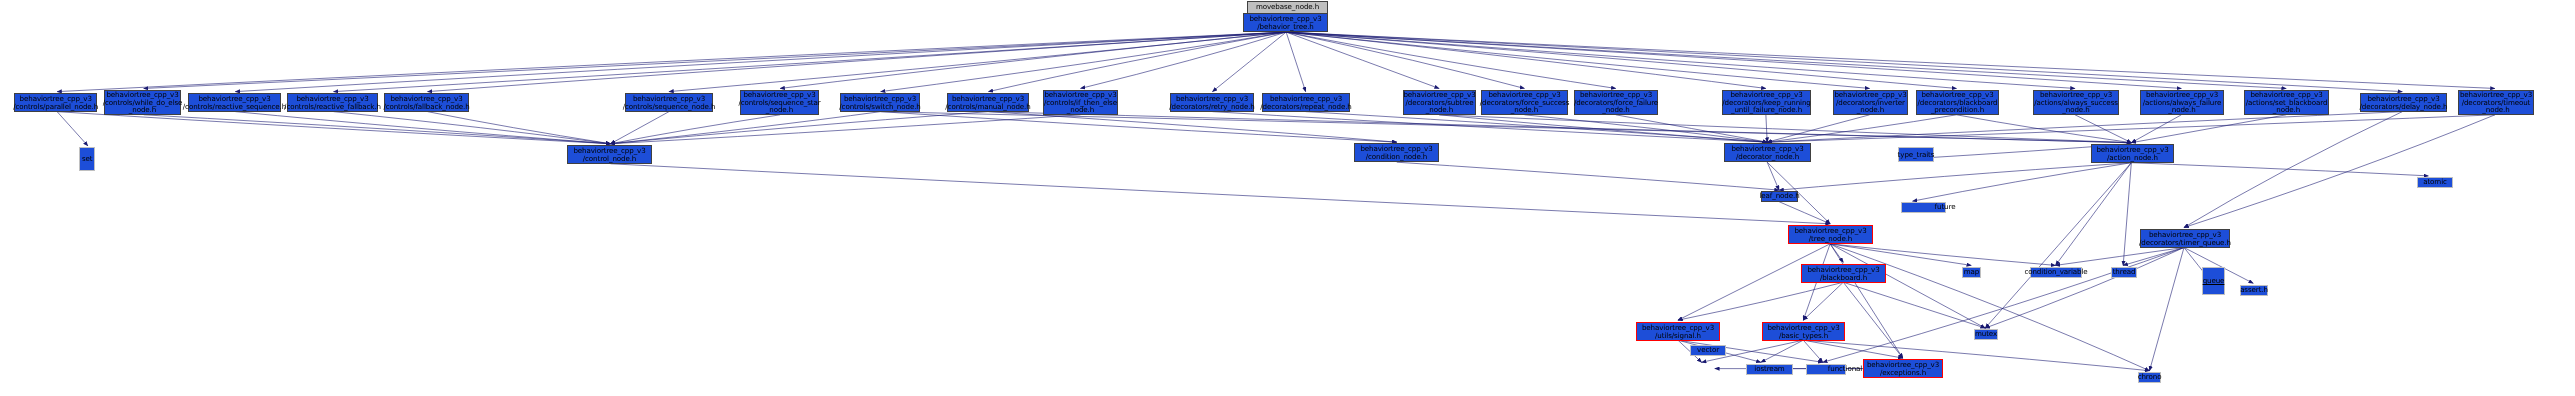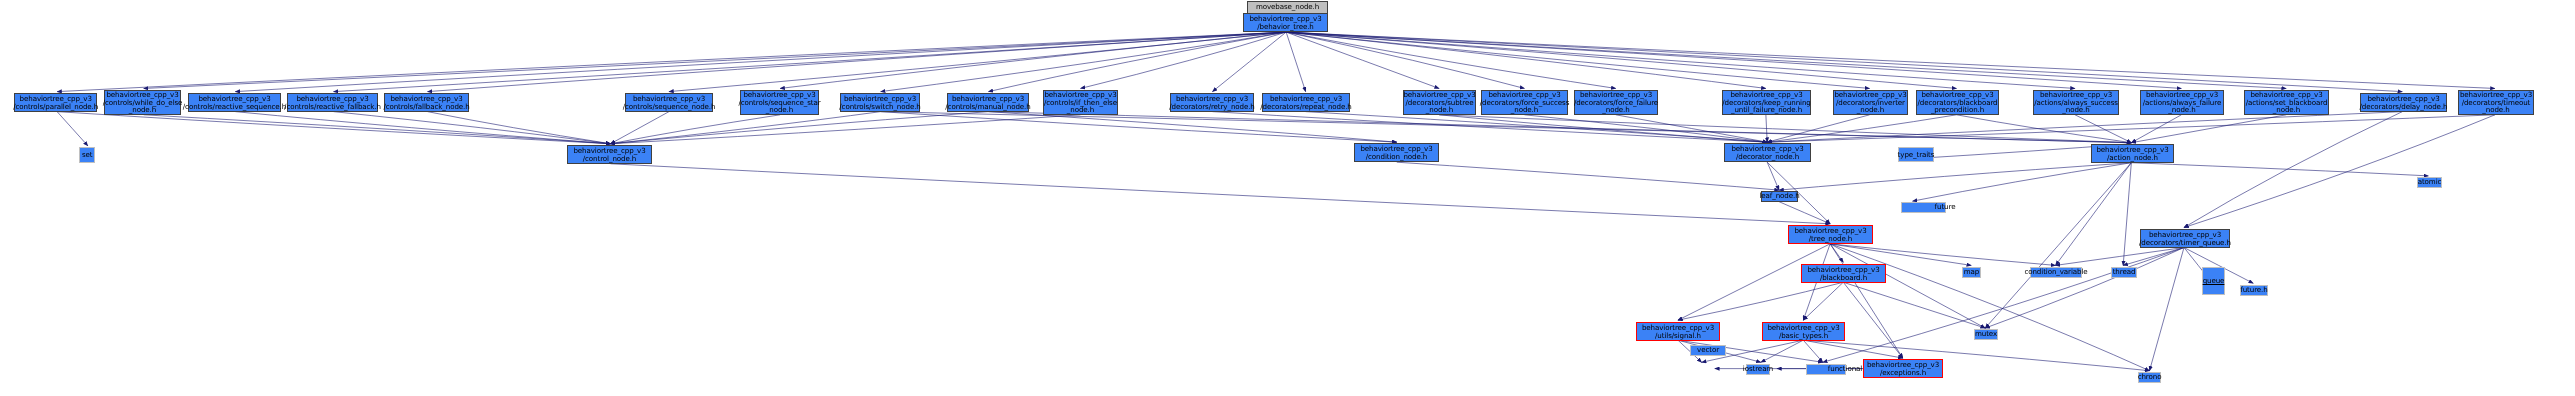--- a/index.html
+++ b/index.html
@@ -24,21 +24,21 @@
     pointer-events: none;
   }
   .node {
     position: absolute;
     box-sizing: border-box;
     display: flex;
     align-items: center;
     justify-content: center;
     text-align: center;
     line-height: 1.12;
-    background: #3b82f6;
+    background: #1d4ed8;
     border: 0.5px solid #404040;
     color: #000000;
     font-size: 7.1px;
     white-space: pre;
     letter-spacing: -0.1px;
     z-index: 5;
   }
   .node.root {
     background: #bfbfbf;
     border: 0.5px solid #404040;
@@ -217,50 +217,50 @@
 /actions/always_failure
 _node.h</div></div>
       <div class="node " style="left: 2244px; top: 90px; width: 85px; height: 25px;"><div>behaviortree_cpp_v3
 /actions/set_blackboard
 _node.h</div></div>
       <div class="node " style="left: 2360px; top: 93px; width: 87px; height: 19px;"><div>behaviortree_cpp_v3
 /decorators/delay_node.h</div></div>
       <div class="node " style="left: 2458px; top: 90px; width: 76px; height: 25px;"><div>behaviortree_cpp_v3
 /decorators/timeout
 _node.h</div></div>
-      <div class="node sys" style="left: 79px; top: 147px; width: 16.3px; height: 16px;"><div>set</div></div>
+      <div class="node sys" style="left: 79px; top: 147px; width: 16.3px; height: 24px;"><div>set</div></div>
       <div class="node " style="left: 567px; top: 145px; width: 85px; height: 19px;"><div>behaviortree_cpp_v3
 /control_node.h</div></div>
       <div class="node " style="left: 1354px; top: 143px; width: 85px; height: 19px;"><div>behaviortree_cpp_v3
 /condition_node.h</div></div>
       <div class="node " style="left: 1724px; top: 143px; width: 87px; height: 19px;"><div>behaviortree_cpp_v3
 /decorator_node.h</div></div>
       <div class="node sys" style="left: 1898px; top: 147px; width: 36px; height: 15px;"><div>type_traits</div></div>
       <div class="node " style="left: 2091px; top: 144px; width: 83px; height: 19px;"><div>behaviortree_cpp_v3
 /action_node.h</div></div>
-      <div class="node sys" style="left: 2417px; top: 177px; width: 25px; height: 10.5px;"><div>atomic</div></div>
+      <div class="node sys" style="left: 2417px; top: 177px; width: 36px; height: 10.5px;"><div>atomic</div></div>
       <div class="node " style="left: 1761px; top: 191px; width: 37px; height: 10.5px;"><div>leaf_node.h</div></div>
       <div class="node sys" style="left: 1901px; top: 202px; width: 24px; height: 10.5px; padding-left: 43px;"><div>future</div></div>
       <div class="node hl" style="left: 1788px; top: 225px; width: 85px; height: 19px;"><div>behaviortree_cpp_v3
 /tree_node.h</div></div>
       <div class="node " style="left: 2140px; top: 229px; width: 90px; height: 19px;"><div>behaviortree_cpp_v3
 /decorators/timer_queue.h</div></div>
       <div class="node hl" style="left: 1801px; top: 264px; width: 85px; height: 19px;"><div>behaviortree_cpp_v3
 /blackboard.h</div></div>
       <div class="node sys" style="left: 1962px; top: 267px; width: 19px; height: 10.5px;"><div>map</div></div>
       <div class="node sys" style="left: 2030px; top: 267px; width: 52px; height: 10.5px;"><div>condition_variable</div></div>
       <div class="node sys" style="left: 2111px; top: 267px; width: 26px; height: 10.5px;"><div>thread</div></div>
       <div class="node sys" style="left: 2202px; top: 267px; width: 23px; height: 28px; text-decoration: underline;"><div>queue</div></div>
-      <div class="node sys" style="left: 2240px; top: 285px; width: 28px; height: 10.5px;"><div>future.h</div></div>
+      <div class="node sys" style="left: 2240px; top: 285px; width: 28px; height: 10.5px;"><div>assert.h</div></div>
       <div class="node hl" style="left: 1636px; top: 322px; width: 84px; height: 19px;"><div>behaviortree_cpp_v3
 /utils/signal.h</div></div>
       <div class="node hl" style="left: 1762px; top: 322px; width: 83px; height: 19px;"><div>behaviortree_cpp_v3
 /basic_types.h</div></div>
       <div class="node sys" style="left: 1974px; top: 329px; width: 24px; height: 10.5px;"><div>mutex</div></div>
       <div class="node sys" style="left: 1690px; top: 345px; width: 36px; height: 10.5px;"><div>vector</div></div>
-      <div class="node sys" style="left: 1746px; top: 364px; width: 24px; height: 10.5px;"><div>iostream</div></div>
+      <div class="node sys" style="left: 1746px; top: 364px; width: 47px; height: 10.5px;"><div>iostream</div></div>
       <div class="node sys" style="left: 1806px; top: 364px; width: 34px; height: 10.5px; padding-left: 38px;"><div>functional</div></div>
       <div class="node hl" style="left: 1863px; top: 359px; width: 80px; height: 19px;"><div>behaviortree_cpp_v3
 /exceptions.h</div></div>
       <div class="node sys" style="left: 2138px; top: 372px; width: 23px; height: 10.5px;"><div>chrono</div></div>
     </div>
 </div>
 
 
 </body></html>

